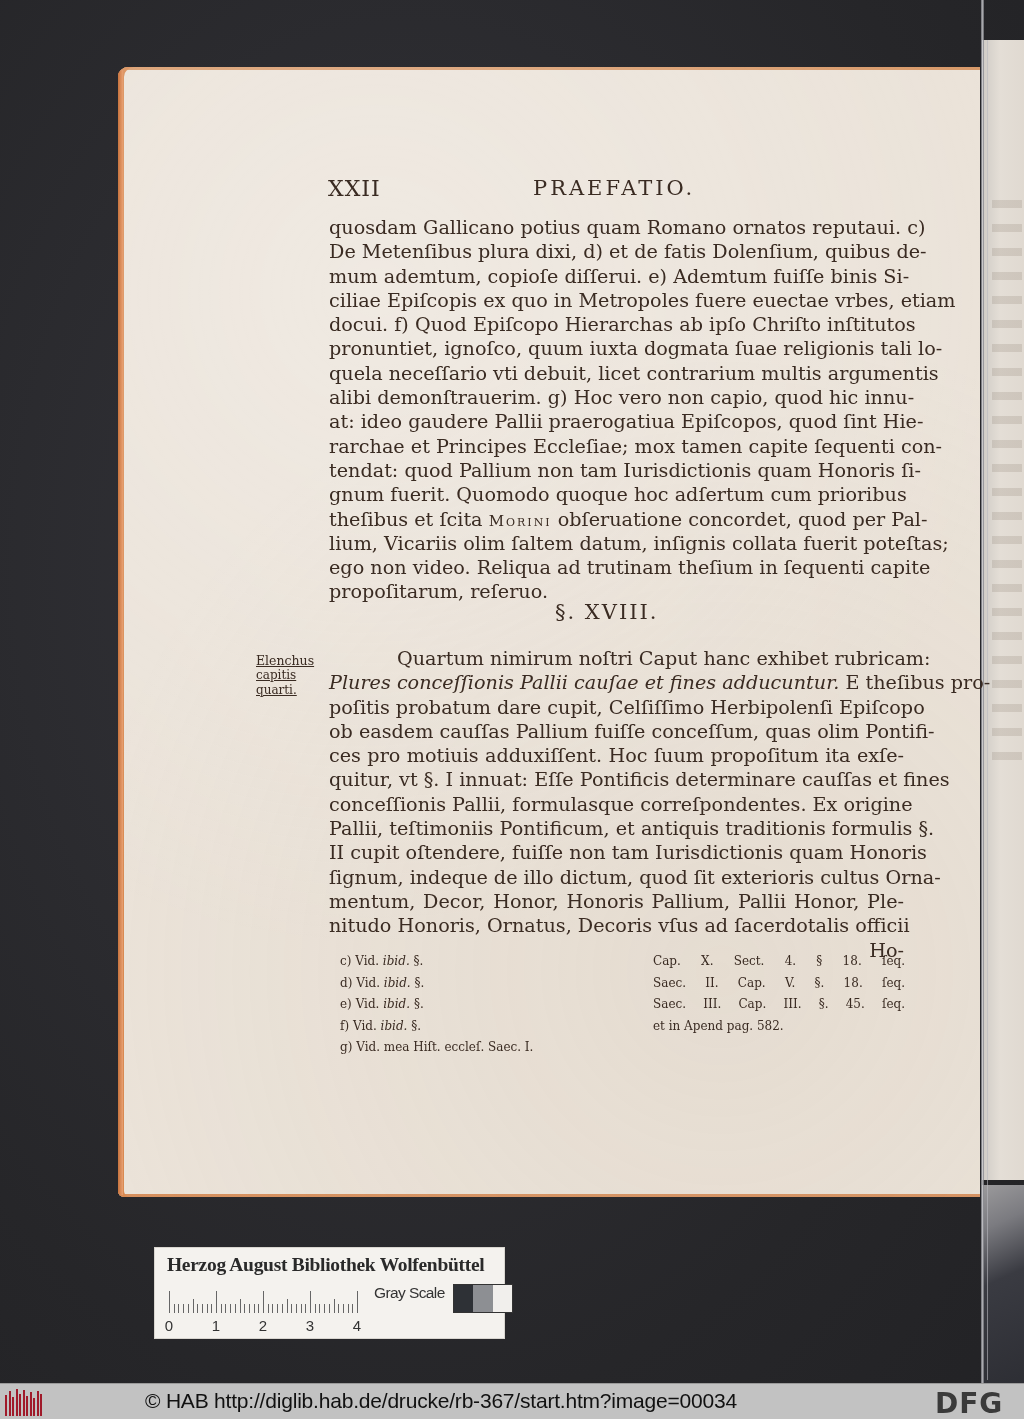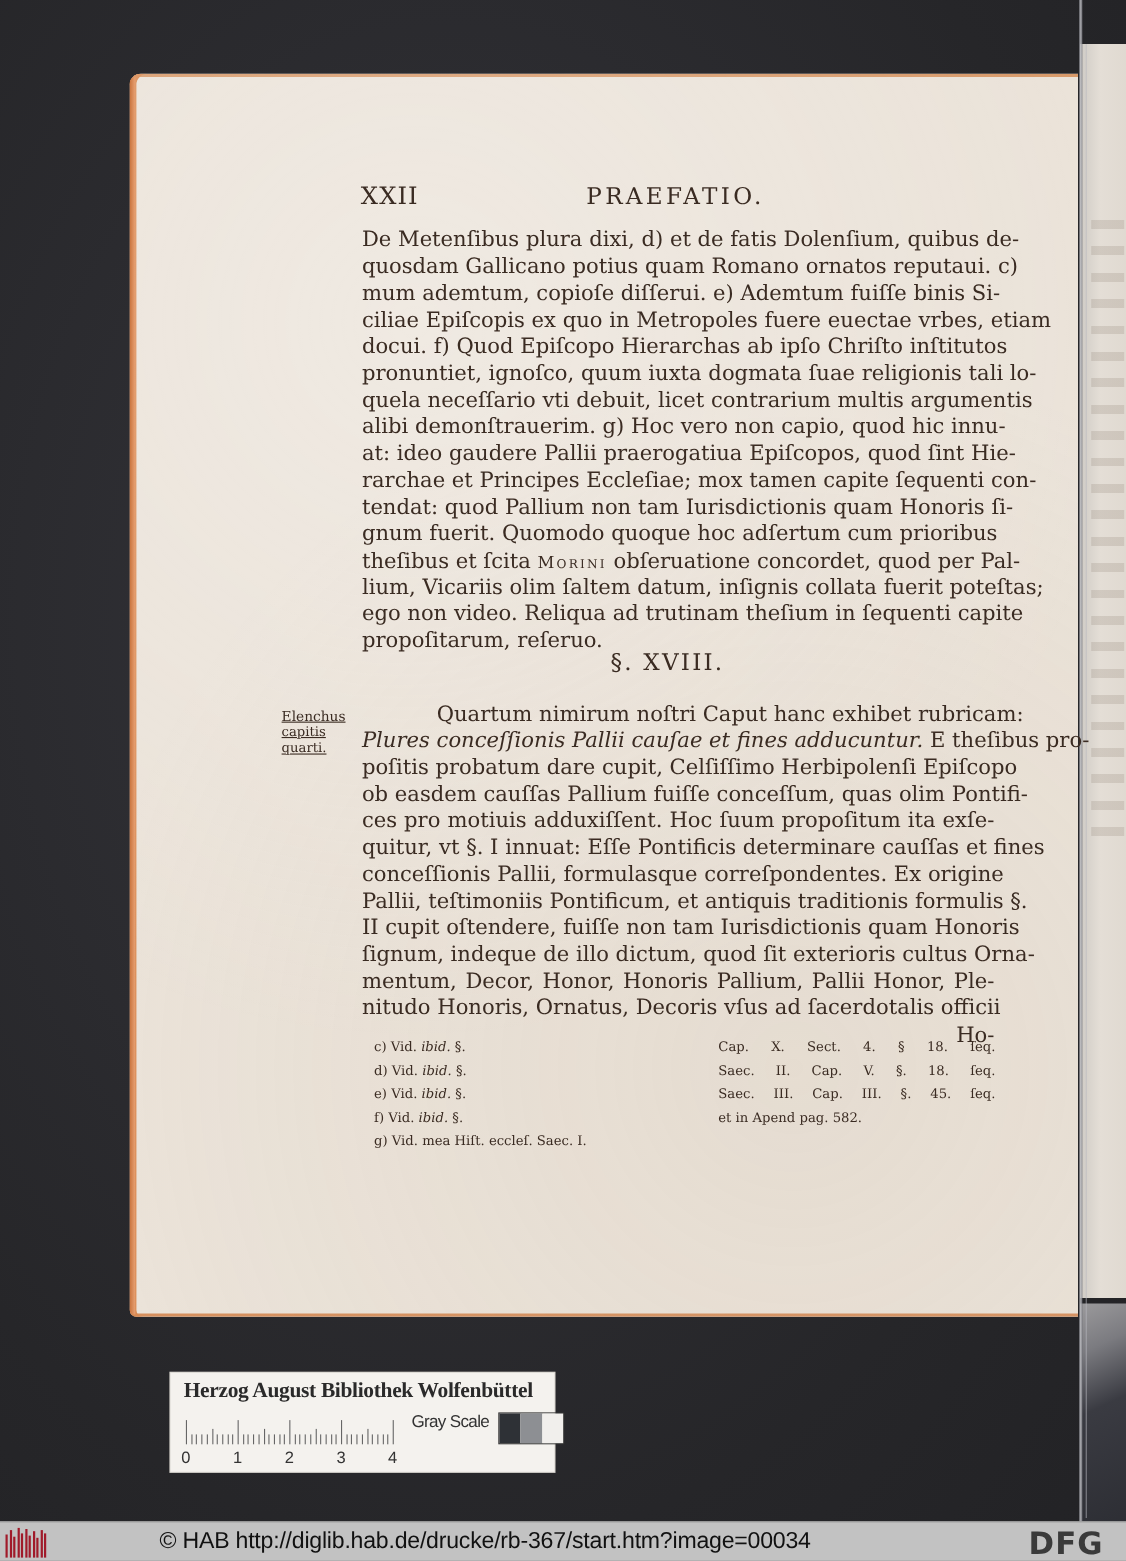--- a/index.html
+++ b/index.html
@@ -48,21 +48,21 @@
         radial-gradient(circle at 30% 20%, rgba(255,255,255,0.25), transparent 60%),
         radial-gradient(circle at 70% 80%, rgba(200,185,165,0.15), transparent 60%);
       border-radius: inherit;
       pointer-events: none;
     }
     #page-edge {
       position: absolute; left: 118px; top: 70px; width: 5px; height: 1125px;
       background: linear-gradient(90deg, #c9743e, #e8a173);
       border-radius: 8px 0 0 6px;
     }
-    .ink { color: #3a2b22; }
+    .ink { color: #3a2b22; margin-top: 10px; }
     #running-head {
       position: absolute; left: 328px; top: 166px; width: 570px; height: 30px;
     }
     #folio {
       position: absolute; left: 0; top: 0;
       font-size: 22px; letter-spacing: 1px;
     }
     #head-title {
       position: absolute; left: 205px; top: 0;
       font-size: 21px; letter-spacing: 3px;
@@ -164,22 +164,22 @@
   <div id="page-edge"></div>
   <div id="sleeve-line"></div>
   <div id="sleeve-line2"></div>
 
   <div id="running-head" class="ink">
     <span id="folio">XXII</span>
     <span id="head-title">PRAEFATIO.</span>
   </div>
 
   <div id="block1" class="body-block ink">
+    <span class="line">quosdam Gallicano potius quam Romano ornatos reputaui. c)</span>
     <span class="line">De Metenſibus plura dixi, d) et de fatis Dolenſium, quibus de-</span>
-    <span class="line">quosdam Gallicano potius quam Romano ornatos reputaui. c)</span>
     <span class="line">mum ademtum, copioſe diſſerui. e) Ademtum fuiſſe binis Si-</span>
     <span class="line">ciliae Epiſcopis ex quo in Metropoles fuere euectae vrbes, etiam</span>
     <span class="line">docui. f) Quod Epiſcopo Hierarchas ab ipſo Chriſto inſtitutos</span>
     <span class="line">pronuntiet, ignoſco, quum iuxta dogmata ſuae religionis tali lo-</span>
     <span class="line">quela neceſſario vti debuit, licet contrarium multis argumentis</span>
     <span class="line">alibi demonſtrauerim. g) Hoc vero non capio, quod hic innu-</span>
     <span class="line">at: ideo gaudere Pallii praerogatiua Epiſcopos, quod ſint Hie-</span>
     <span class="line">rarchae et Principes Eccleſiae; mox tamen capite ſequenti con-</span>
     <span class="line">tendat: quod Pallium non tam Iurisdictionis quam Honoris ſi-</span>
     <span class="line">gnum fuerit. Quomodo quoque hoc adſertum cum prioribus</span>

